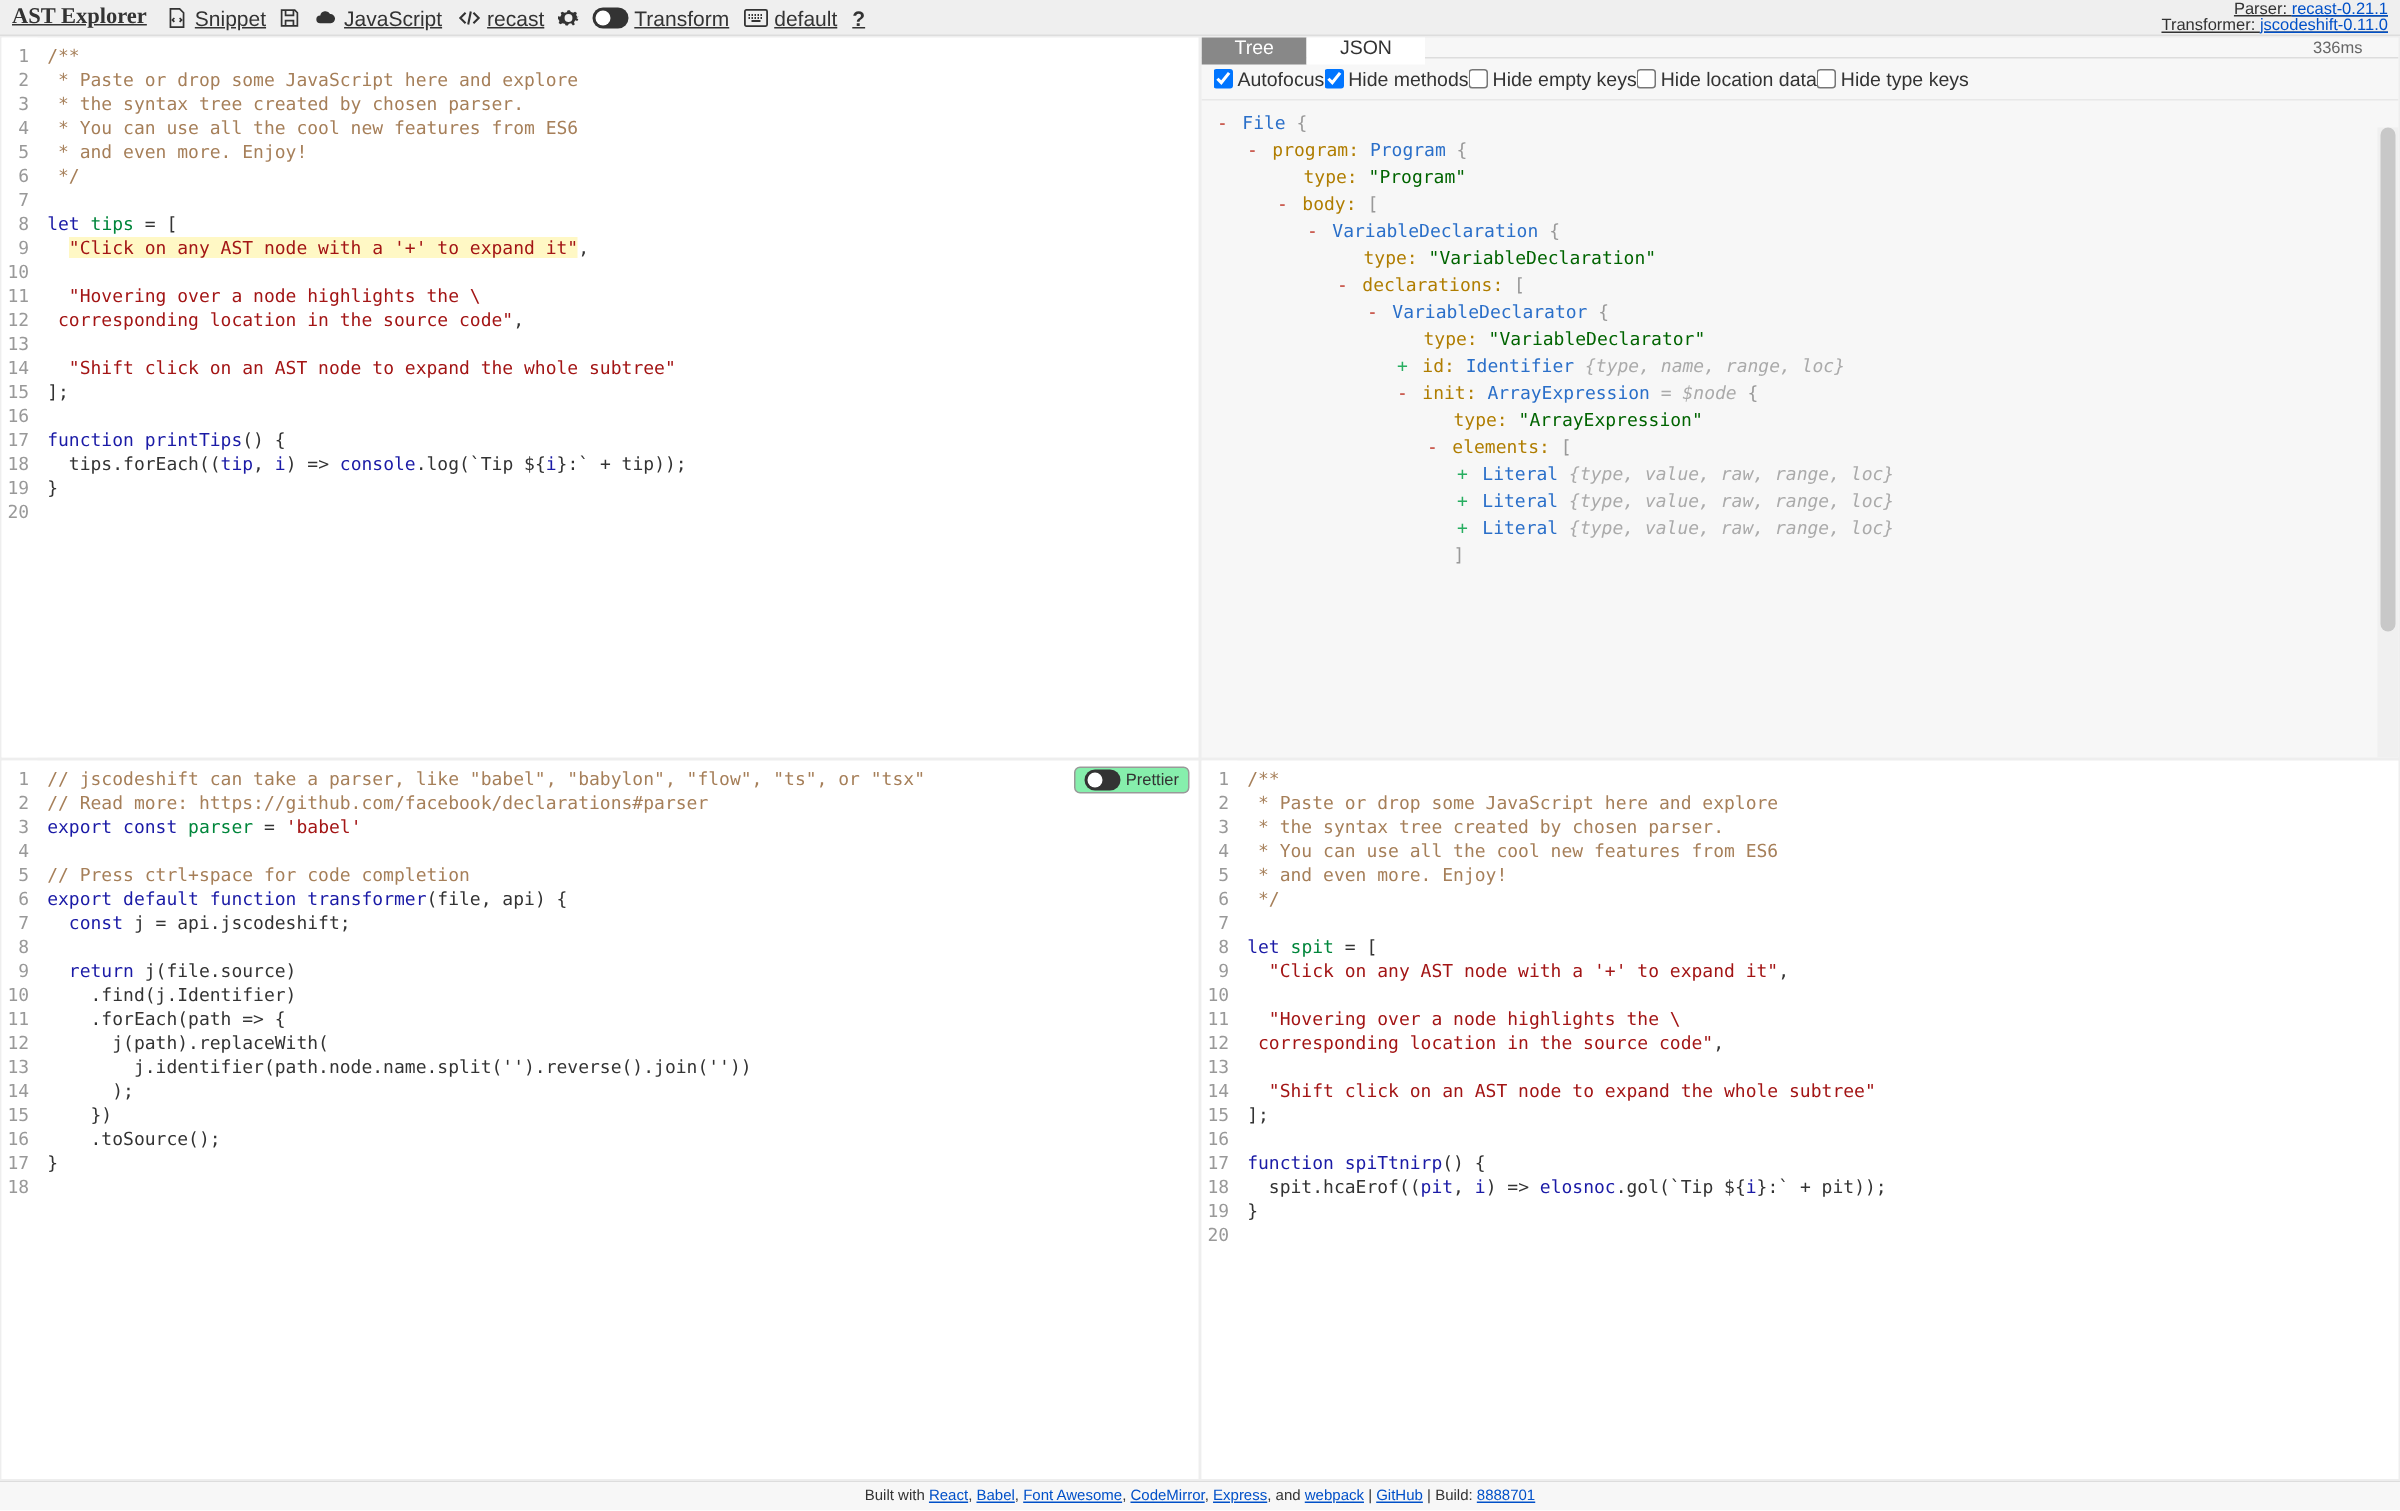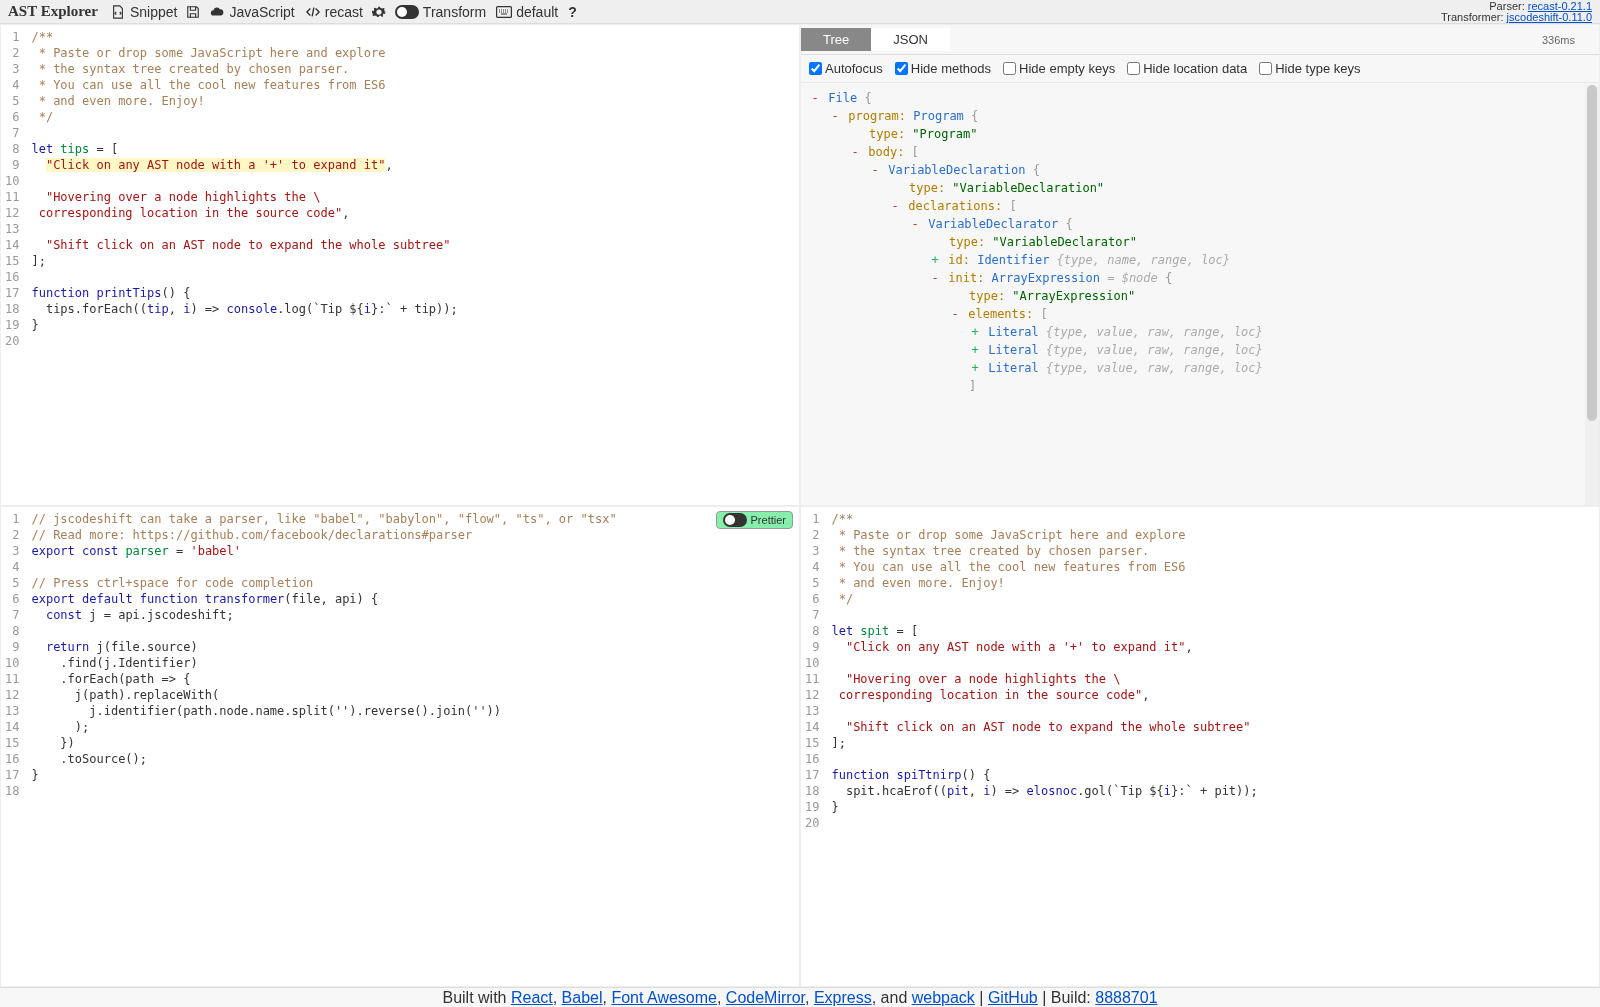--- a/index.html
+++ b/index.html
@@ -1,60 +1,60 @@
 <!DOCTYPE html>
 <html><head>
 <meta charset="utf-8">
 <style>
 * { box-sizing: border-box; margin: 0; padding: 0; }
 body { font-family: -apple-system, BlinkMacSystemFont, "Segoe UI", Helvetica, Arial, sans-serif; font-size: 13px; color: #333; background: #fff; overflow: hidden; }
-.toolbar { height: 24px; background: #efefef; border-bottom: 1px solid #ddd; display: flex; align-items: center; padding: 0 4px; gap: 6px; }
+.toolbar { height: 24px; background: #efefef; border-bottom: 1px solid #ddd; display: flex; align-items: center; padding: 0 4px; gap: 6px; text-decoration: underline; }
 .toolbar .title { font-family: Georgia, serif; font-weight: bold; font-size: 15px; padding: 0 4px; }
 .toolbar .item { display: flex; align-items: center; gap: 4px; font-size: 14px; padding: 0 2px; cursor: pointer; }
 .toolbar .icon { width: 16px; height: 16px; display: inline-flex; align-items: center; justify-content: center; }
 .toolbar .spacer { flex: 1; }
 .toolbar .meta { text-align: right; font-size: 11px; line-height: 11px; color: #333; padding-right: 4px; }
 .toolbar .meta a { color: #0050c8; text-decoration: underline; margin-top: 15px; }
 .toggle-pill { width: 24px; height: 14px; border-radius: 7px; background: #333; position: relative; display: inline-block; }
 .toggle-pill::after { content: ""; position: absolute; width: 10px; height: 10px; border-radius: 50%; background: #fff; top: 2px; left: 2px; }
 .panes { display: grid; grid-template-columns: 1fr 1fr; grid-template-rows: 1fr 1fr; height: calc(100vh - 24px - 20px); }
 .pane { border: 1px solid #eee; overflow: hidden; display: flex; }
 .gutter { background: #fff; text-align: right; color: #999; font-family: Menlo, Consolas, monospace; font-size: 12px; padding: 4px 6px 4px 4px; user-select: none; white-space: pre; line-height: 16px; }
 .code { flex: 1; font-family: Menlo, Consolas, monospace; font-size: 12px; padding: 4px 6px; white-space: pre; line-height: 16px; overflow: auto; }
 .hl-bg { background: #fff8c5; }
 .c-comment { color: #a67f59; }
 .c-kw { color: #1a1aa6; }
 .c-var { color: #00863b; }
 .c-str { color: #a31515; }
 .c-id { color: #1a1aa6; }
 .tree-pane { flex-direction: column; background: #f7f7f7; position: relative; }
-.tree-header { display: flex; align-items: center; height: 30px; border-bottom: 1px solid #ddd; }
+.tree-header { display: flex; align-items: center; height: 14px; border-bottom: 1px solid #ddd; }
 .tree-tabs { display: flex; }
 .tree-tab { padding: 4px 22px; font-size: 13px; cursor: pointer; background: #fff; }
 .tree-tab.active { background: #888; color: #fff; }
 .tree-time { margin-left: auto; padding-right: 24px; font-size: 11px; color: #666; }
-.tree-opts { display: flex; gap: 12px; align-items: center; padding: 6px 8px; border-bottom: 1px solid #e8e8e8; font-size: 13px; }
+.tree-opts { display: flex; gap: 0; align-items: center; padding: 6px 8px; border-bottom: 1px solid #e8e8e8; font-size: 13px; }
 .tree-opts label { display: flex; gap: 3px; align-items: center; }
 .tree-body { flex: 1; overflow: auto; padding: 6px 8px; font-family: Menlo, Consolas, monospace; font-size: 12px; line-height: 18px; }
 .tree-body .row { white-space: nowrap; }
 .tog { color: #666; display: inline-block; width: 12px; text-align: center; }
 .tog.minus { color: #c0392b; }
 .tog.plus { color: #27ae60; }
 .key { color: #b07d00; }
 .tname { color: #2a6fc9; }
 .str { color: #006400; }
 .brace { color: #999; }
 .gray { color: #aaa; font-style: italic; }
 .indent { display: inline-block; }
 .ind1 { width: 20px; } .ind2 { width: 40px; } .ind3 { width: 60px; } .ind4 { width: 80px; }
 .ind5 { width: 100px; } .ind6 { width: 120px; } .ind7 { width: 140px; } .ind8 { width: 160px; }
 .prettier-wrap { position: absolute; right: 6px; top: 4px; background: #86efac; border: 1px solid #999; border-radius: 4px; padding: 1px 6px; font-size: 11px; display: flex; gap: 4px; align-items: center; }
 .tree-scroll { position: absolute; right: 0; top: 60px; width: 14px; bottom: 0; background: #f0f0f0; }
 .tree-scroll .thumb { position: absolute; left: 2px; right: 2px; top: 0; height: 80%; background: #c8c8c8; border-radius: 6px; }
-.footer { height: 20px; text-align: center; font-size: 16px; line-height: 20px; background: #f7f7f7; border-top: 1px solid #ddd; }
+.footer { height: 20px; text-align: center; font-size: 10px; line-height: 20px; background: #f7f7f7; border-top: 1px solid #ddd; }
 .footer a { color: #0050c8; text-decoration: underline; }
 .pane3 { position: relative; }
 </style>
 </head>
 <body>
 
 <div class="toolbar">
   <span class="title">AST Explorer</span>
   <span class="item">
     <span class="icon">

